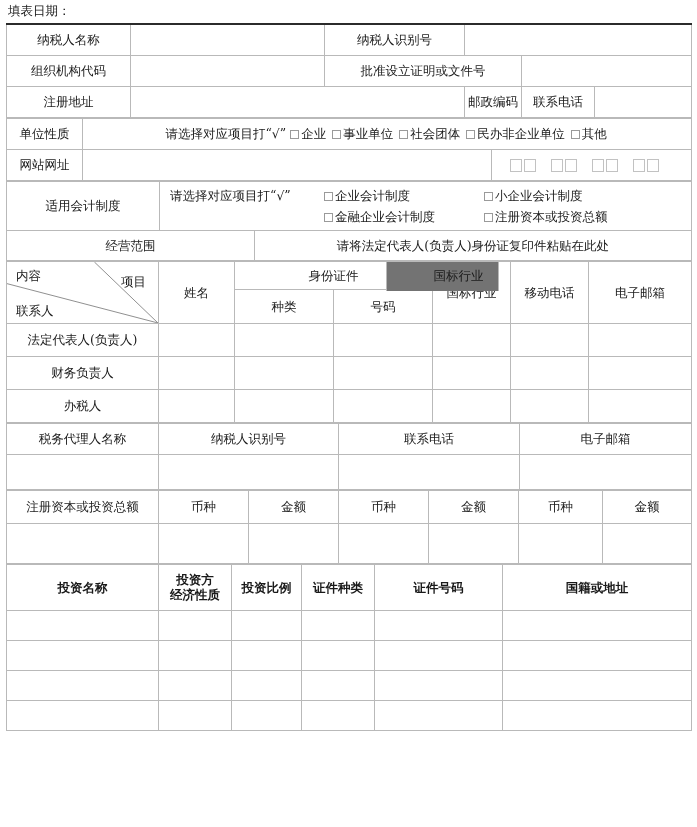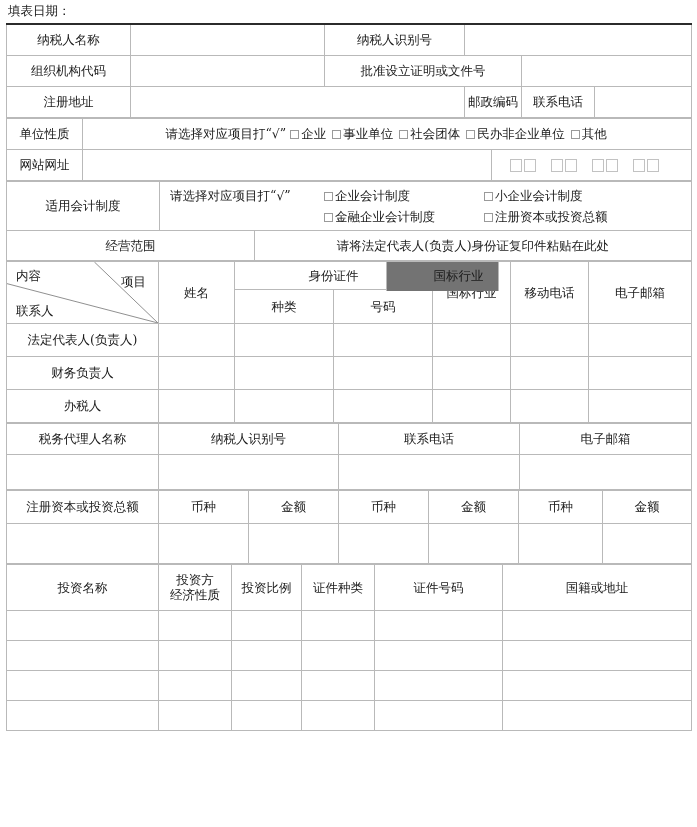--- a/index.html
+++ b/index.html
@@ -48,21 +48,21 @@
   }
   .lbl { text-align: center; margin-left: 7px; }
   .left { text-align: left; padding-left: 6px; }
   .blank { }
   .h28 { height: 28px; }
   .h30 { height: 30px; }
   .h31 { height: 31px; }
   .h33 { height: 33px; }
   .h35 { height: 35px; }
   .h40 { height: 40px; }
-  .h46 { height: 46px; }
+  .h46 { height: 46px; font-weight: bold; }
 
   
   .cb {
     display: inline-block;
     width: 9px;
     height: 9px;
     border: 1px solid #9a9a9a;
     margin: 0 2px 0 4px;
     vertical-align: -1px;
     box-sizing: border-box;

